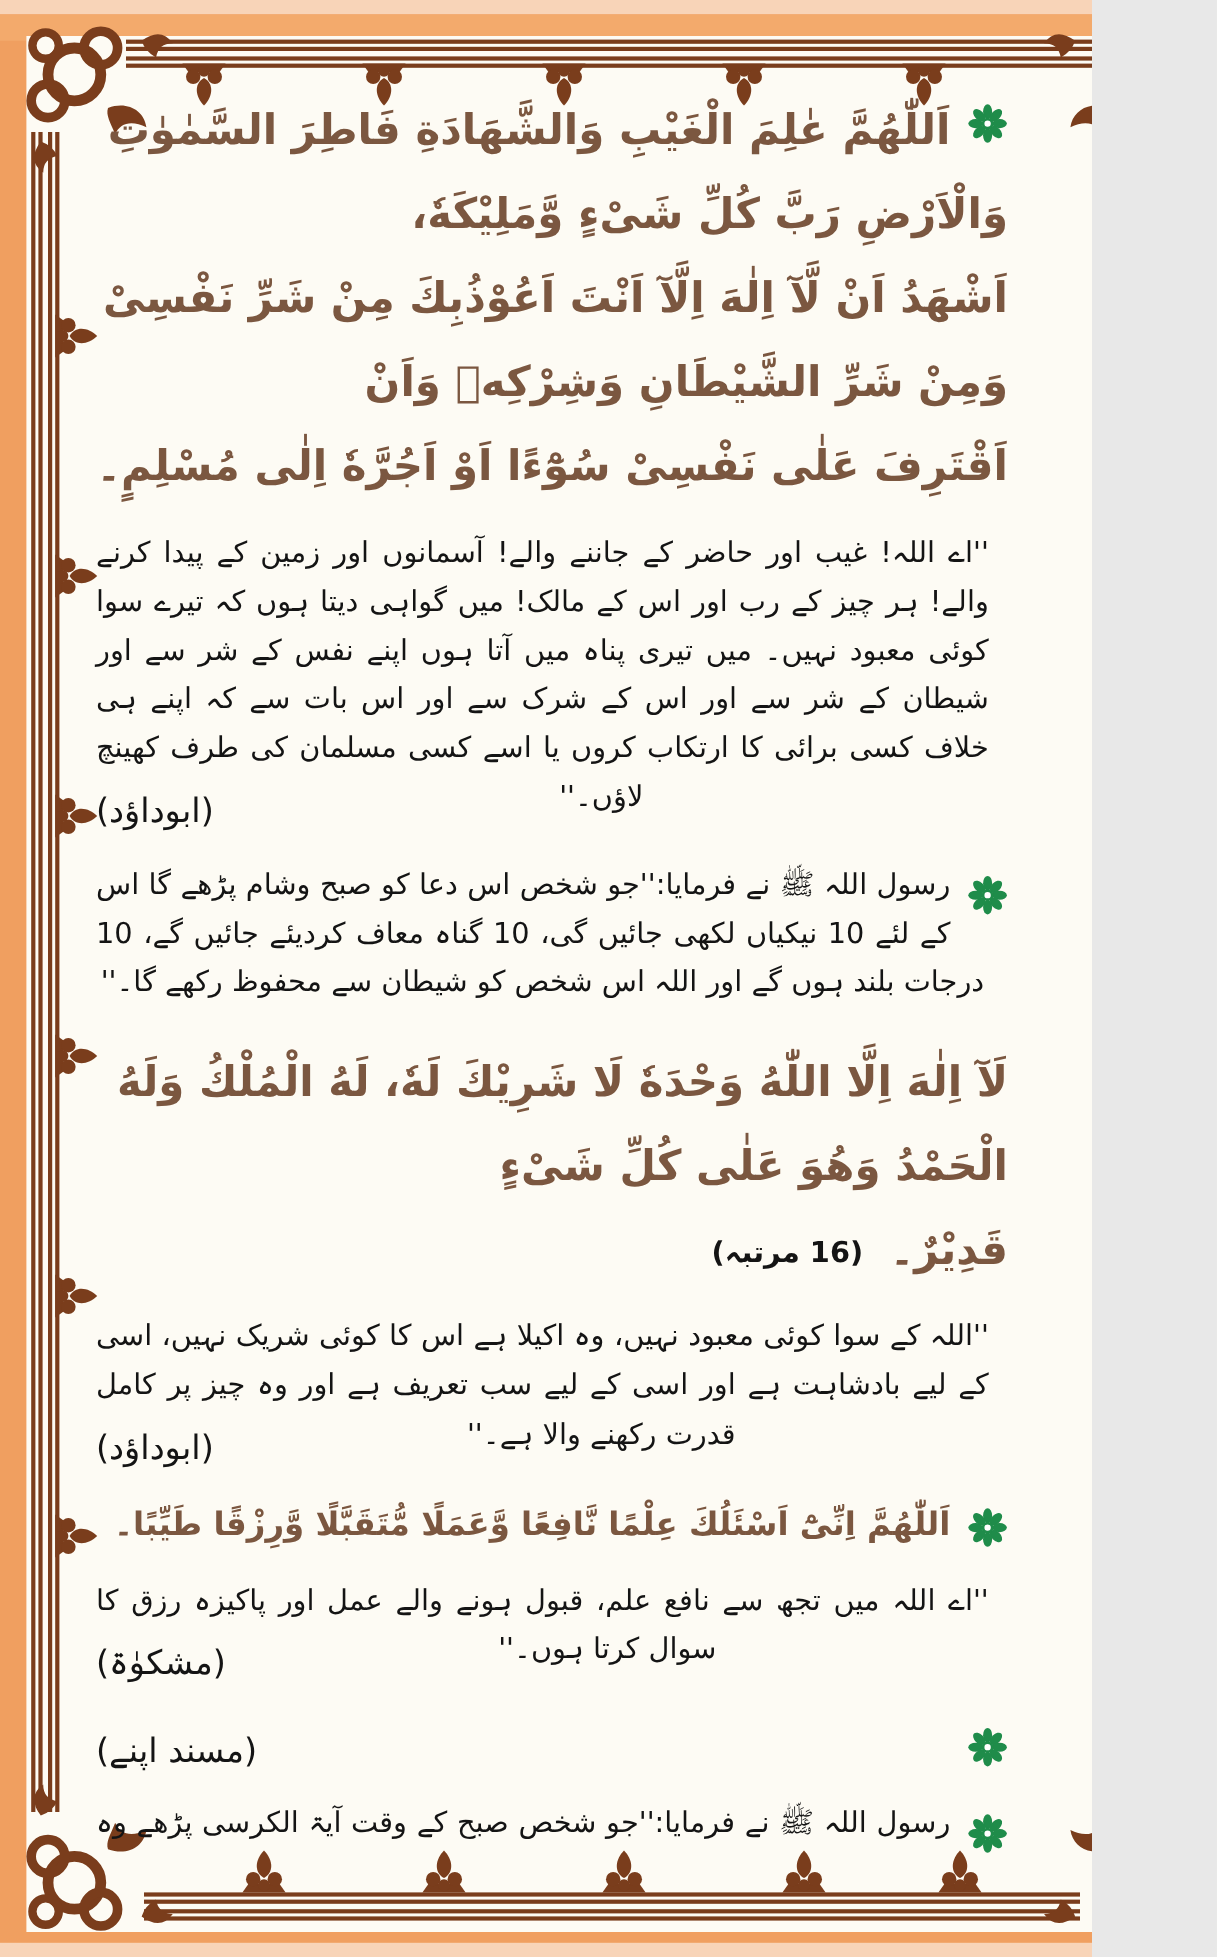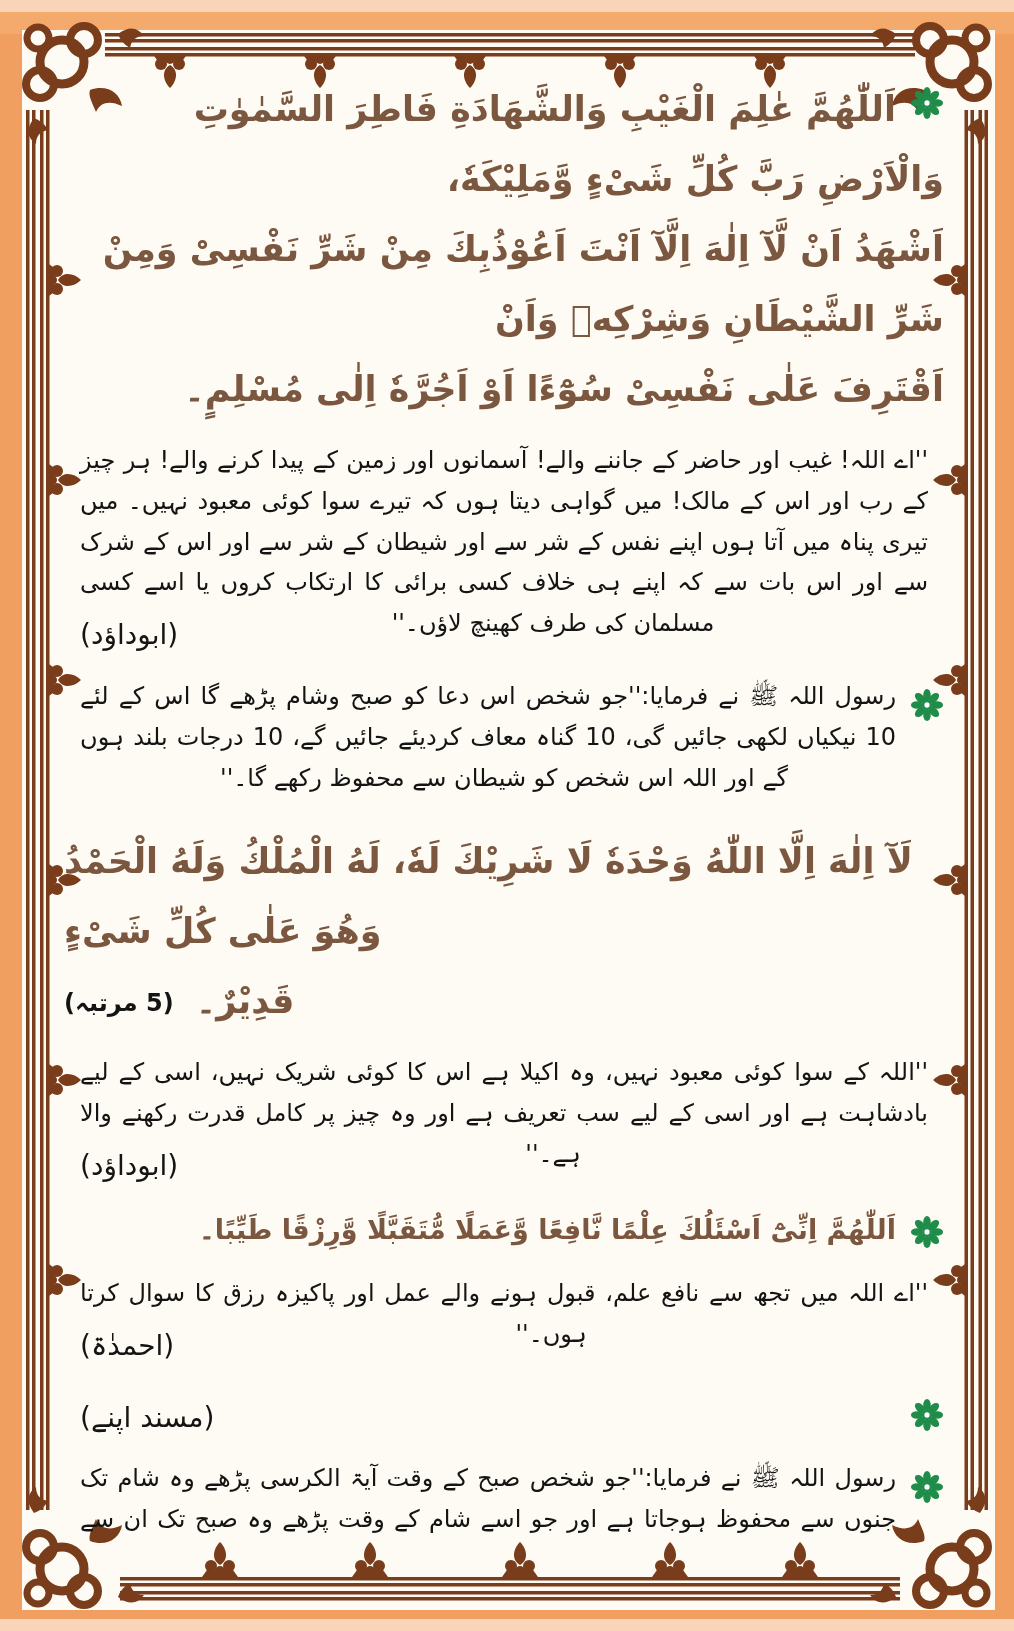--- a/index.html
+++ b/index.html
@@ -1,34 +1,34 @@
 <!DOCTYPE html>
 <html><head>
 <meta charset="utf-8">
 <style>
   html,body{margin:0;padding:0;background:#e8e8e8;}
   .page{
-    position:relative;width:1014px;height:1631px;overflow:hidden;
+    position:relative;width:910px;height:1631px;overflow:hidden;
     background:#eab308;
     font-family:"DejaVu Sans",sans-serif;
     text-decoration:underline;
   }
   .frame{position:absolute;left:0;top:0;z-index:0;}
   .content{
     position:absolute;z-index:1;left:64px;right:70px;top:74px;bottom:84px;
     overflow:hidden;direction:rtl;
   }
   .block{margin-bottom:12px;}
   .block:after{content:"";display:block;clear:both;}
   .arabic{
     color:#7b5740;font-weight:bold;margin:0;
     font-size:35px;line-height:2.0;text-align:right;
   }
   .arabic .txt{white-space:pre-line;}
-  .arabic.center{text-align:left;}
+  .arabic.center{text-align:right;}
   .arabic.md{font-size:27px;}
   .note{
     color:#141414;font-weight:bold;font-size:24px;margin-right:10px;
     display:inline-block;vertical-align:middle;
   }
   .urdu{
     color:#141414;margin:16px;font-size:24px;line-height:1.7;
     text-align:justify;text-align-last:center;
   }
   .cite{
@@ -167,21 +167,21 @@
       </span>
       <p class="urdu" lang="ur">
         <span>رسول اللہ ﷺ نے فرمایا:''جو شخص اس دعا کو صبح وشام پڑھے گا اس کے لئے 10 نیکیاں لکھی جائیں گی، 10 گناہ معاف کردیئے جائیں گے، 10 درجات بلند ہوں گے اور اللہ اس شخص کو شیطان سے محفوظ رکھے گا۔''</span>
       </p>
     </section>
 
     <section class="block">
       <p class="arabic center" lang="ar">
         <span class="txt">لَآ اِلٰهَ اِلَّا اللّٰهُ وَحْدَهٗ لَا شَرِيْكَ لَهٗ، لَهُ الْمُلْكُ وَلَهُ الْحَمْدُ وَهُوَ عَلٰى كُلِّ شَىْءٍ
 قَدِيْرٌ۔</span>
-        <span class="note">(5 مرتبہ)</span>
+        <span class="note">(16 مرتبہ)</span>
       </p>
     </section>
 
     <section class="block">
       <p class="urdu" lang="ur">
         <span>''اللہ کے سوا کوئی معبود نہیں، وہ اکیلا ہے اس کا کوئی شریک نہیں، اسی کے لیے بادشاہت ہے اور اسی کے لیے سب تعریف ہے اور وہ چیز پر کامل قدرت رکھنے والا ہے۔''</span>
         <span class="cite">(ابوداؤد)</span>
       </p>
     </section>
 
@@ -192,21 +192,21 @@
           </svg>
       </span>
       <p class="arabic md" lang="ar">
         <span class="txt">اَللّٰهُمَّ اِنِّىْٓ اَسْئَلُكَ عِلْمًا نَّافِعًا وَّعَمَلًا مُّتَقَبَّلًا وَّرِزْقًا طَيِّبًا۔</span>
       </p>
     </section>
 
     <section class="block">
       <p class="urdu" lang="ur">
         <span>''اے اللہ میں تجھ سے نافع علم، قبول ہونے والے عمل اور پاکیزہ رزق کا سوال کرتا ہوں۔''</span>
-        <span class="cite">(احمدٰۃ)</span>
+        <span class="cite">(مشکوٰۃ)</span>
       </p>
     </section>
 
     <section class="block">
       <span class="bullet">
         <svg width="34" height="34" viewBox="0 0 36 36">
             <use href="#flower"></use>
           </svg>
       </span>
       <p class="urdu" lang="ur">

